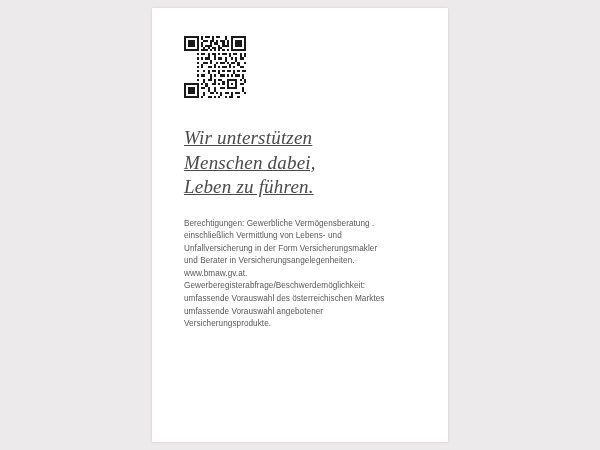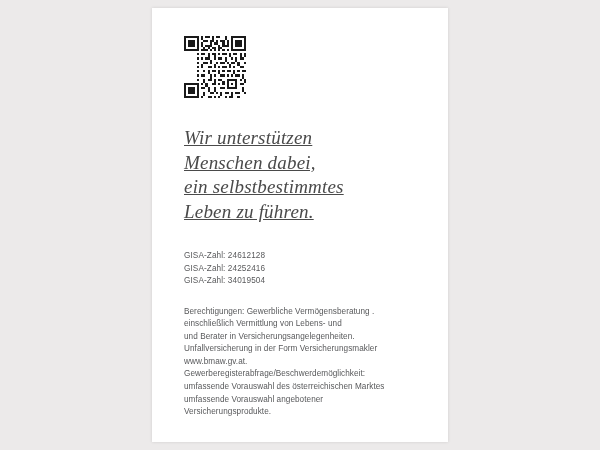--- a/index.html
+++ b/index.html
@@ -229,35 +229,29 @@
           <rect x="19" y="28" width="1" height="1"></rect>
             <rect x="21" y="28" width="2" height="1"></rect>
           <rect x="25" y="28" width="1" height="1"></rect>
             <rect x="20" y="26" width="1" height="1"></rect>
         </g>
       </svg>
 
       <div class="headline">
         <div>Wir unterstützen</div>
         <div>Menschen dabei,</div>
-        <div>ein selbstbestimmtes</div>
         <div>Leben zu führen.</div>
       </div>
 
-      <div class="gisa">
-        <div>GISA-Zahl: 24612128</div>
-        <div>GISA-Zahl: 24252416</div>
-        <div>GISA-Zahl: 34019504</div>
-      </div>
 
       <div class="body-text">
         <p>Berechtigungen: Gewerbliche Vermögensberatung   .</p>
         <p>einschließlich Vermittlung von Lebens- und</p>
+        <p>Unfallversicherung in der Form Versicherungsmakler</p>
         <p>und Berater in Versicherungsangelegenheiten.</p>
-        <p>Unfallversicherung in der Form Versicherungsmakler</p>
         <p>www.bmaw.gv.at.</p>
         <p>Gewerberegisterabfrage/Beschwerdemöglichkeit:</p>
         <p>umfassende Vorauswahl des österreichischen Marktes</p>
         <p>umfassende Vorauswahl angebotener</p>
         <p>Versicherungsprodukte.</p>
       </div>
 
     </div>
   </div>
 </div>

